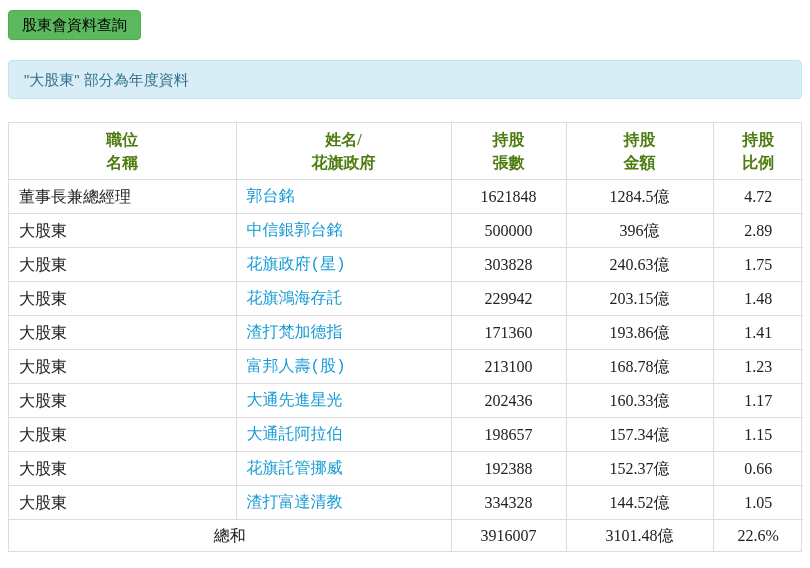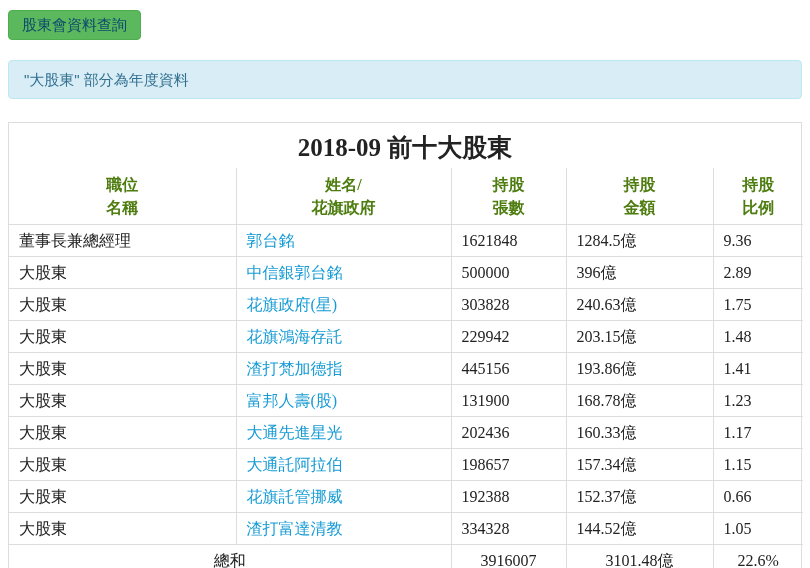--- a/index.html
+++ b/index.html
@@ -10,21 +10,21 @@
     min-height: 568px;
     font-family: "Liberation Sans", "DejaVu Sans", sans-serif;
     color: #333333;
   }
   .query-btn {
     display: inline-block;
     margin: 10px 0 0 8px;
     background: #5cb85c;
     border: 1px solid #4cae4c;
     border-radius: 4px;
-    color: #0c4a6e;
+    color: #000000;
     font-size: 15px;
     line-height: 18px;
     padding: 5px 13px;
     cursor: pointer;
     font-family: "Liberation Sans", "DejaVu Sans", sans-serif;
   }
   .alert-info {
     margin: 20px 8px 0 8px;
     background: #d9edf7;
     border: 1px solid #bce8f1;
@@ -66,43 +66,43 @@
     padding: 5px 4px;
     line-height: 23px;
   }
   table.sh-table td {
     padding: 5px 10px;
     line-height: 21px;
     text-align: left;
     color: #222222;
   }
   table.sh-table td.num {
-    text-align: left;
+    text-align: center;
     margin-top: 32px;
   }
   tr.total-row td {
     text-align: center;
   }
   a.shareholder-link {
     color: #169bd5;
     text-decoration: none;
     cursor: pointer;
+    font-family: Liberation Mono, monospace;
   }
 </style>
 </head>
 <body>
 
 
 
 <button class="query-btn">股東會資料查詢</button>
 
 <div class="alert-info">"大股東" 部分為年度資料</div>
 
 <div class="panel">
-  <div class="panel-title">2018-09 前十大股東</div>
 
   <table class="sh-table">
     <colgroup>
       <col style="width:227px">
       <col style="width:215px">
       <col style="width:115px">
       <col style="width:147px">
       <col style="width:90px">
     </colgroup>
     <thead>
@@ -128,21 +128,21 @@
           <div>比例</div>
         </th>
       </tr>
     </thead>
     <tbody>
       <tr>
         <td>董事長兼總經理</td>
         <td><a class="shareholder-link">郭台銘</a></td>
         <td class="num">1621848</td>
         <td class="num">1284.5億</td>
-        <td class="num">9.36</td>
+        <td class="num">4.72</td>
       </tr>
       <tr>
         <td>大股東</td>
         <td><a class="shareholder-link">中信銀郭台銘</a></td>
         <td class="num">500000</td>
         <td class="num">396億</td>
         <td class="num">2.89</td>
       </tr>
       <tr>
         <td>大股東</td>
@@ -154,28 +154,28 @@
       <tr>
         <td>大股東</td>
         <td><a class="shareholder-link">花旗鴻海存託</a></td>
         <td class="num">229942</td>
         <td class="num">203.15億</td>
         <td class="num">1.48</td>
       </tr>
       <tr>
         <td>大股東</td>
         <td><a class="shareholder-link">渣打梵加德指</a></td>
-        <td class="num">445156</td>
+        <td class="num">171360</td>
         <td class="num">193.86億</td>
         <td class="num">1.41</td>
       </tr>
       <tr>
         <td>大股東</td>
         <td><a class="shareholder-link">富邦人壽(股)</a></td>
-        <td class="num">131900</td>
+        <td class="num">213100</td>
         <td class="num">168.78億</td>
         <td class="num">1.23</td>
       </tr>
       <tr>
         <td>大股東</td>
         <td><a class="shareholder-link">大通先進星光</a></td>
         <td class="num">202436</td>
         <td class="num">160.33億</td>
         <td class="num">1.17</td>
       </tr>

